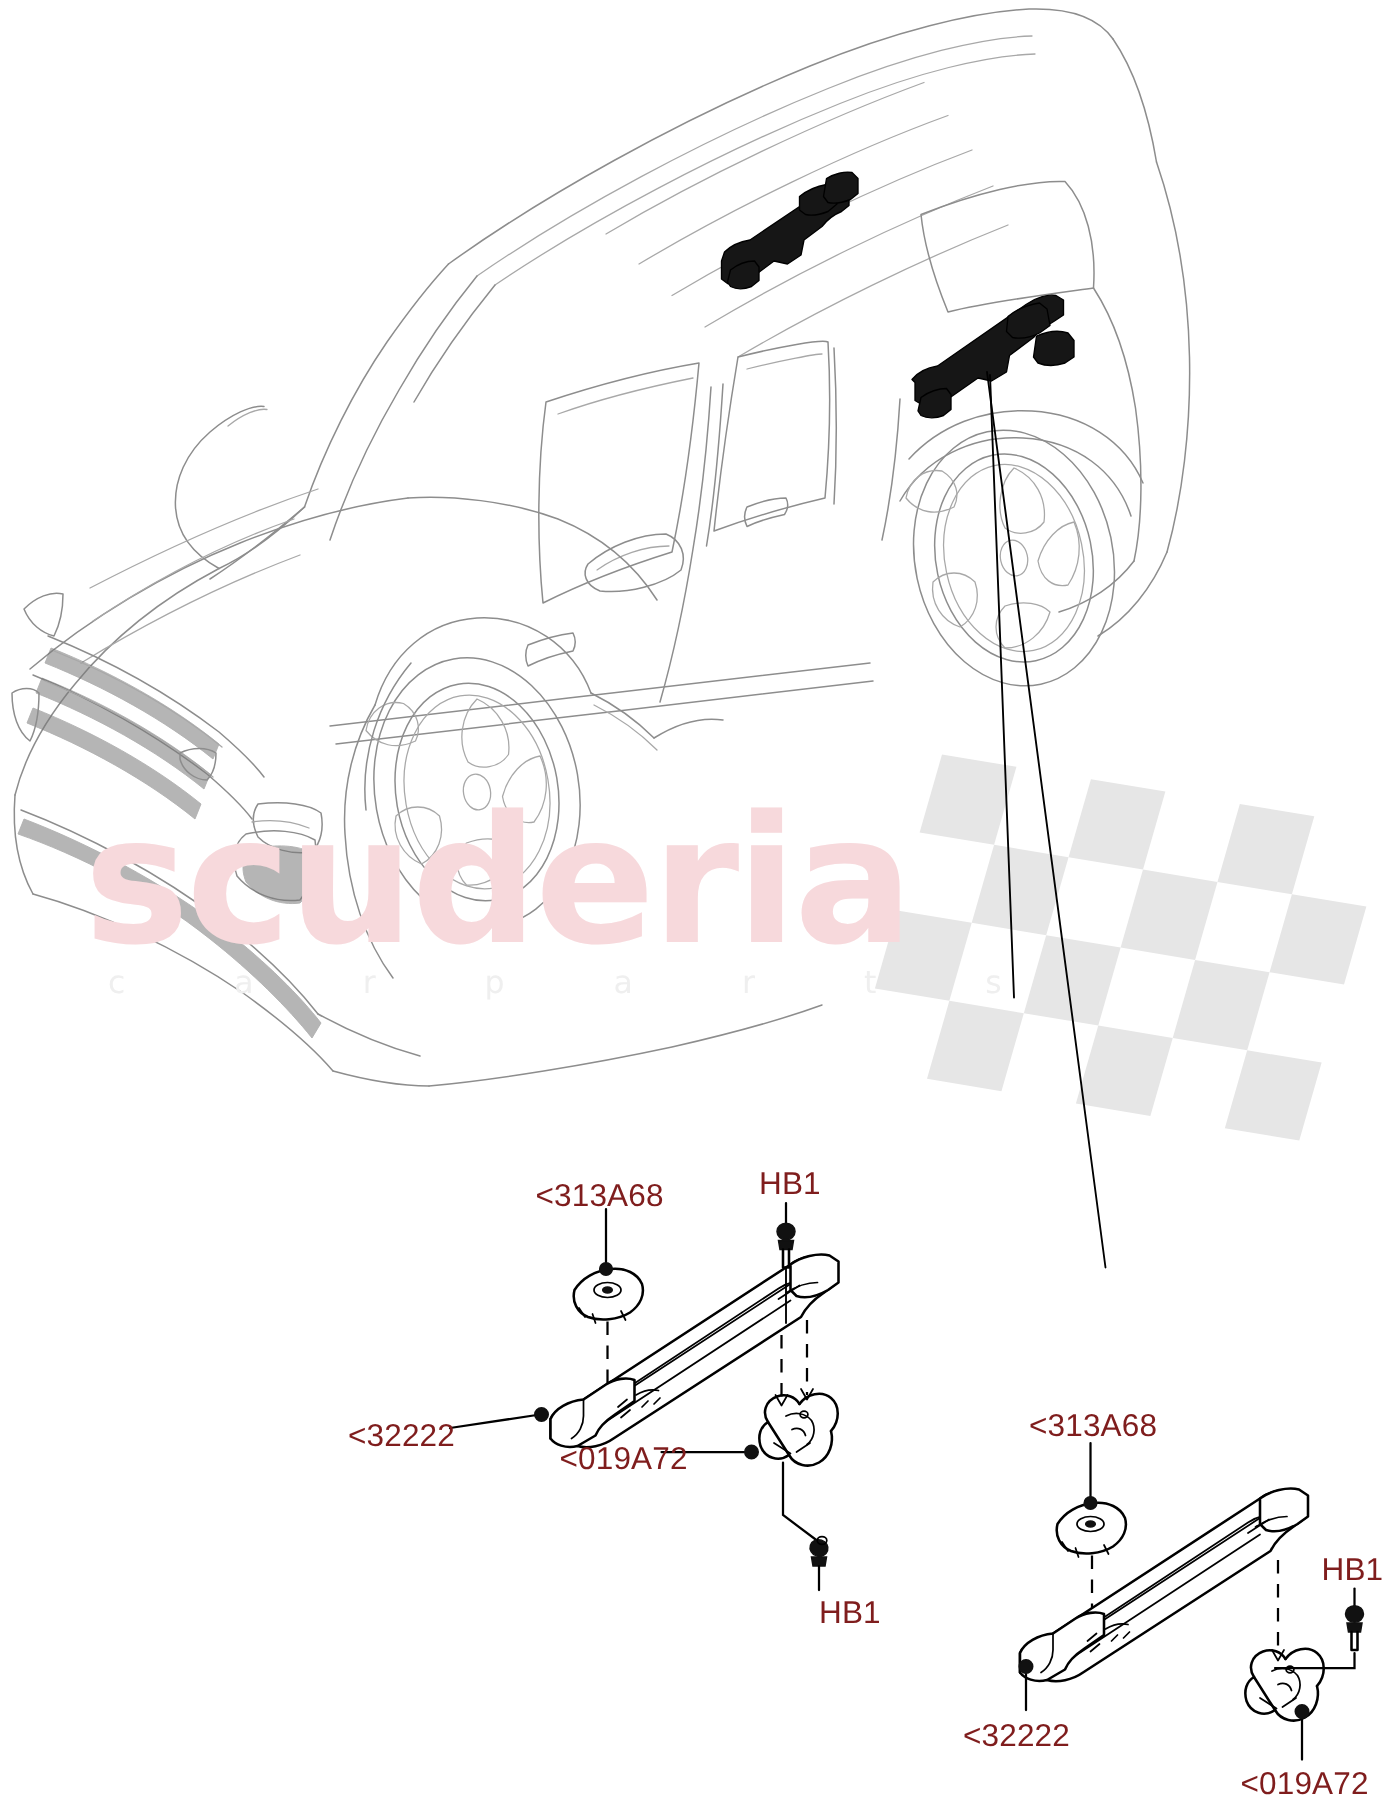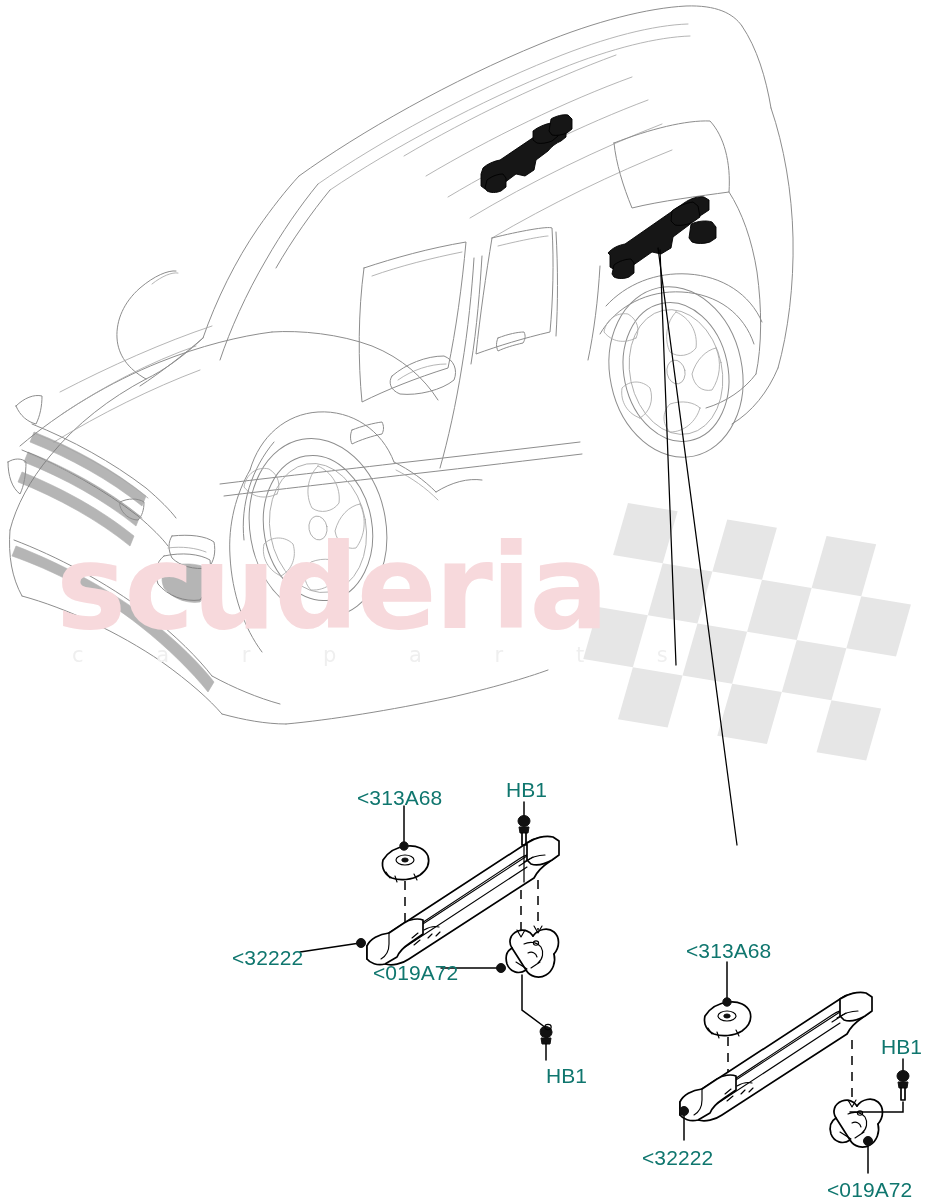--- a/index.html
+++ b/index.html
@@ -26,21 +26,21 @@
   }
   .wm-main{left:56px;top:528px;font-size:118px;}
   .wm-sub{
     left:72px;top:645px;font-size:21px;color:#efefef;
     font-weight:400;letter-spacing:33px;
   }
 
   
   .lbl{
     position:absolute;
-    color:#0f766e;
+    color:#7f1d1d;
     font-size:21px;
     font-weight:400;
     letter-spacing:.1px;
     white-space:nowrap;
     font-family:"Liberation Sans","DejaVu Sans",sans-serif;
   }
 
   
   #lbl-313a68-a{left:357px;top:786px;}
   #lbl-hb1-a    {left:506px;top:778px;}

